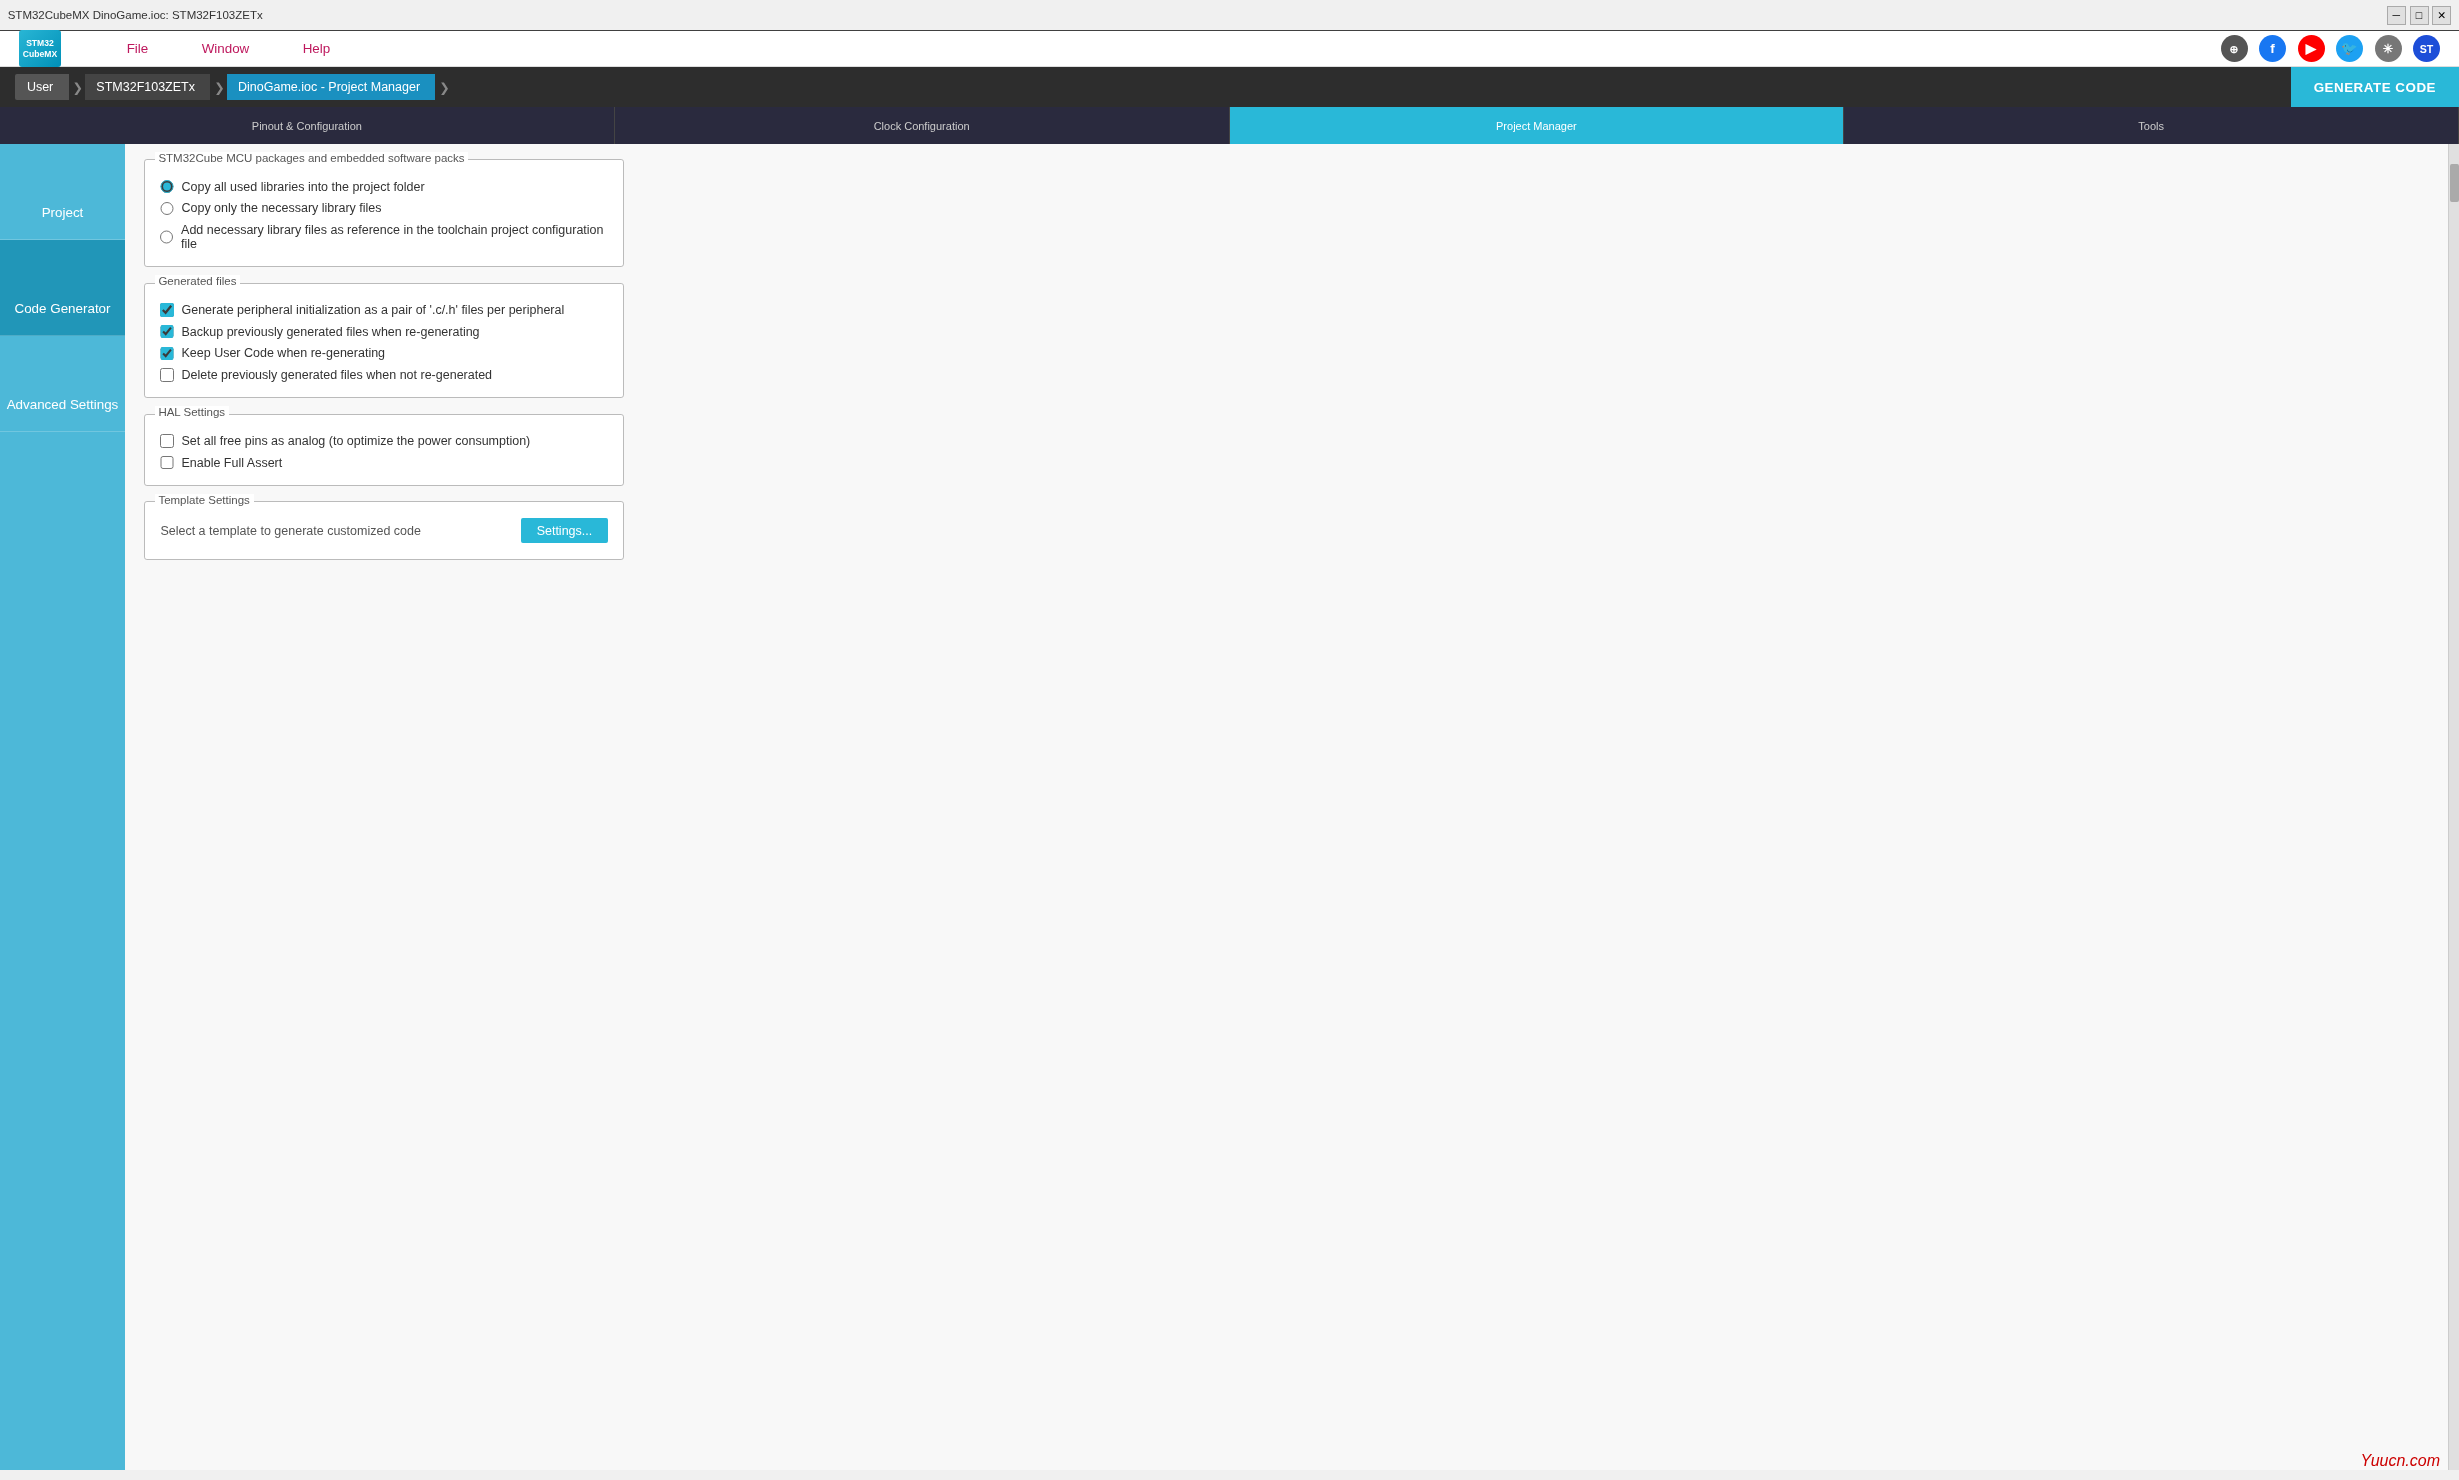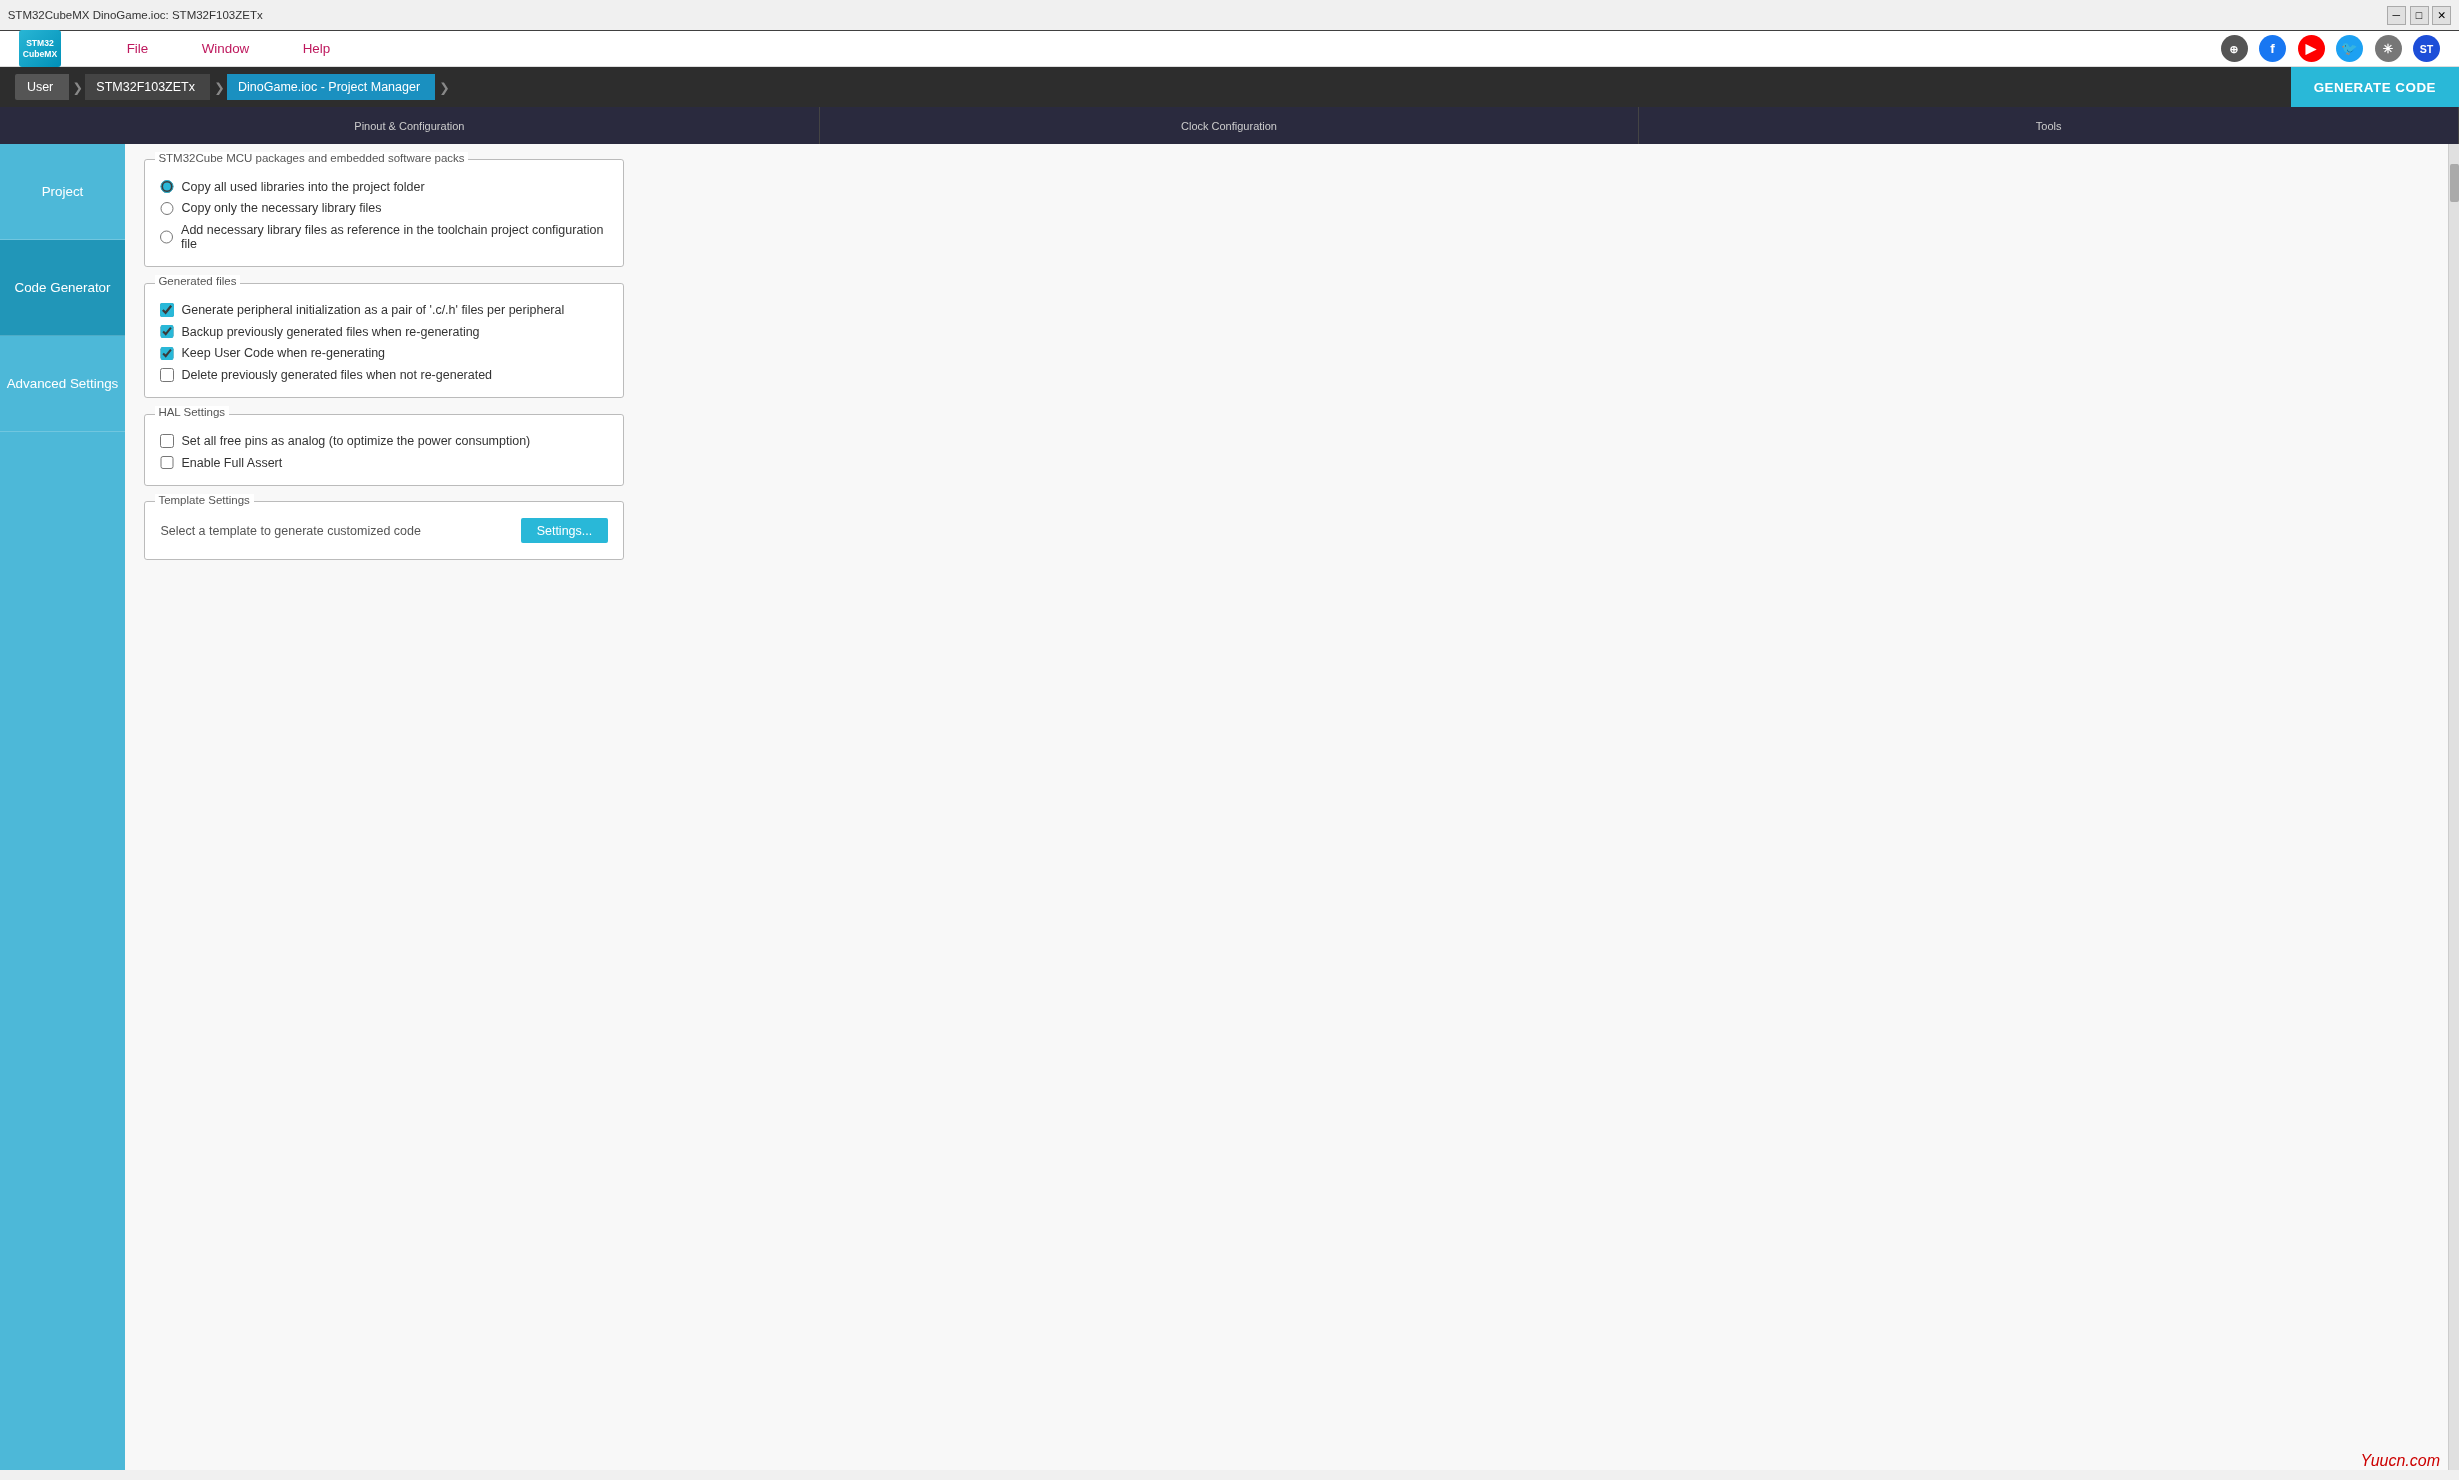--- a/index.html
+++ b/index.html
@@ -134,21 +134,21 @@
     }
     .sidebar-item {
       padding: 19px 1px;
       color: white;
       font-size: 13.4px;
       cursor: pointer;
       text-align: center;
       border-bottom: 1px solid rgba(255,255,255,0.2);
       min-height: 96px;
       display: flex;
-      align-items: center;
+      align-items: flex-end;
       justify-content: center;
     }
     .sidebar-item.active { background: #2196b8; }
 
     
     .content {
       flex: 1;
       padding: 15.4px 19px;
       background: #f8f8f8;
       overflow-y: auto;
@@ -279,20 +279,23 @@
   <button class="generate-btn">GENERATE CODE</button>
 </div>
 
 <div class="tab-bar">
   <div class="tab">
     <span>Pinout &amp; Configuration</span>
   </div>
   <div class="tab">
     <span>Clock Configuration</span>
   </div>
+  <div class="tab active">
+    <span>Project Manager</span>
+  </div>
   <div class="tab">
     <span>Tools</span>
   </div>
 </div>
 
 <div class="main-layout">
 
   <div class="sidebar">
     <div class="sidebar-item">
       <span>Project</span>

